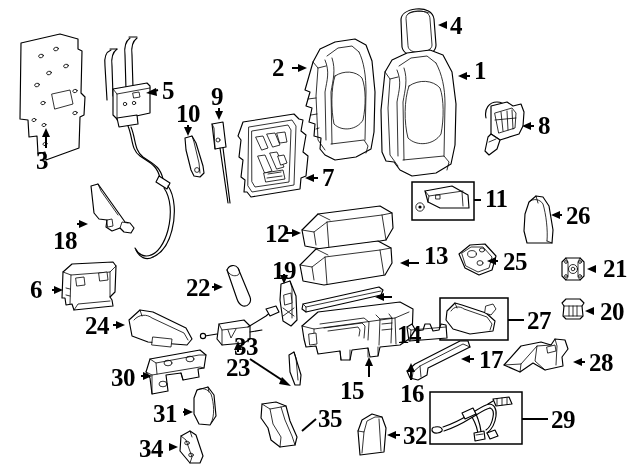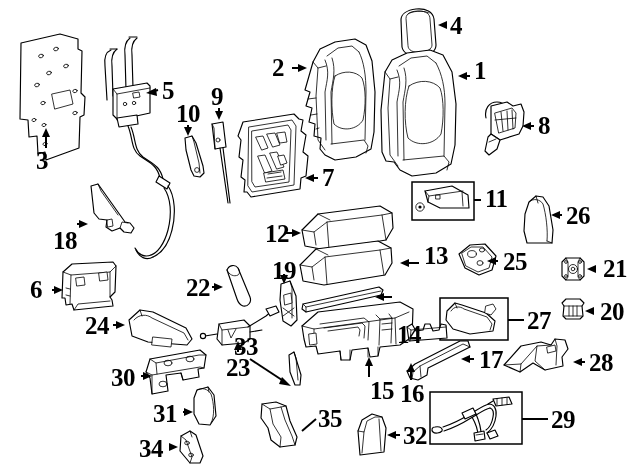--- a/index.html
+++ b/index.html
@@ -517,21 +517,21 @@
 <div class="lbl" style="left:162px; top:78px;">5</div>
 <div class="lbl" style="left:30px;  top:277px;">6</div>
 <div class="lbl" style="left:322px; top:165px;">7</div>
 <div class="lbl" style="left:538px; top:113px;">8</div>
 <div class="lbl" style="left:211px; top:84px;">9</div>
 <div class="lbl" style="left:176px; top:101px;">10</div>
 <div class="lbl" style="left:485px; top:186px;">11</div>
 <div class="lbl" style="left:258px; top:221px;margin-left:7px;">12</div>
 <div class="lbl" style="left:424px; top:243px;">13</div>
 <div class="lbl" style="left:397px; top:285px;margin-top:37px;">14</div>
-<div class="lbl" style="left:370px; top:378px;text-align:right;">15</div>
+<div class="lbl" style="left:340px; top:378px;text-align:right;">15</div>
 <div class="lbl" style="left:400px; top:381px;">16</div>
 <div class="lbl" style="left:479px; top:347px;">17</div>
 <div class="lbl" style="left:53px;  top:228px;">18</div>
 <div class="lbl" style="left:272px; top:258px;">19</div>
 <div class="lbl" style="left:600px; top:299px;">20</div>
 <div class="lbl" style="left:603px; top:256px;">21</div>
 <div class="lbl" style="left:186px; top:275px;text-align:right;">22</div>
 <div class="lbl" style="left:226px; top:355px;font-family:Liberation Serif, serif;">23</div>
 <div class="lbl" style="left:85px;  top:313px;">24</div>
 <div class="lbl" style="left:503px; top:249px;">25</div>

